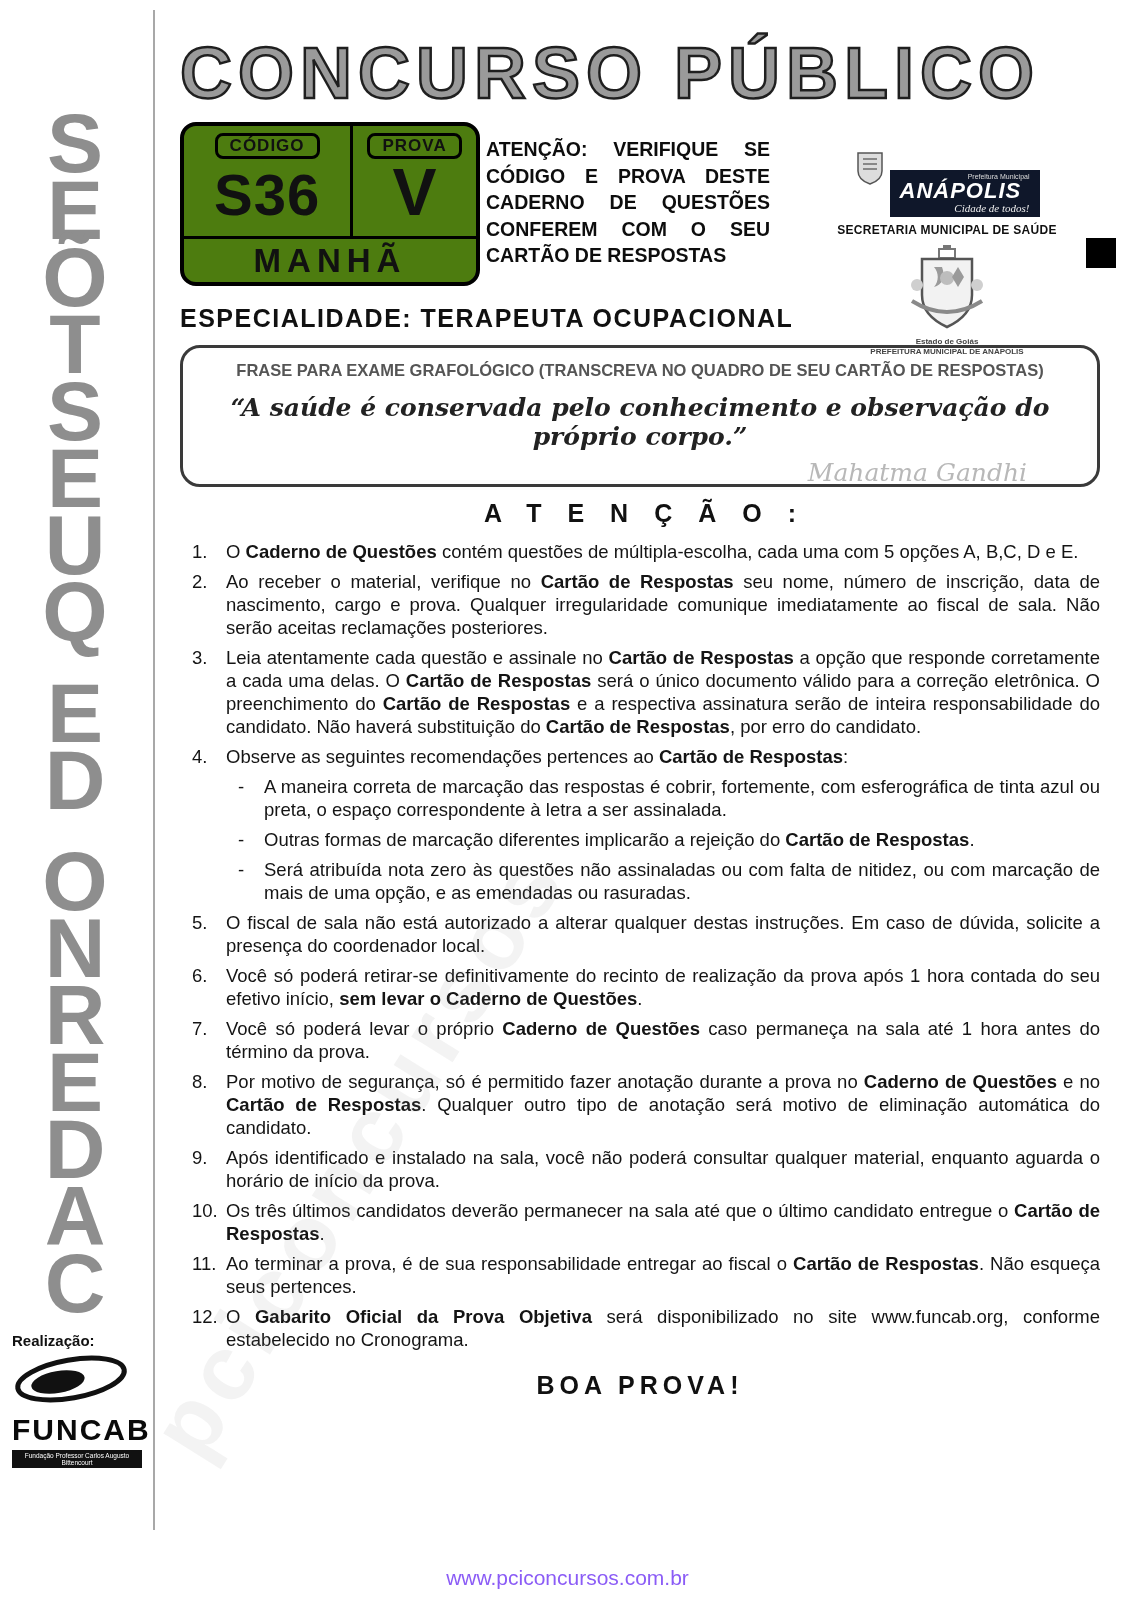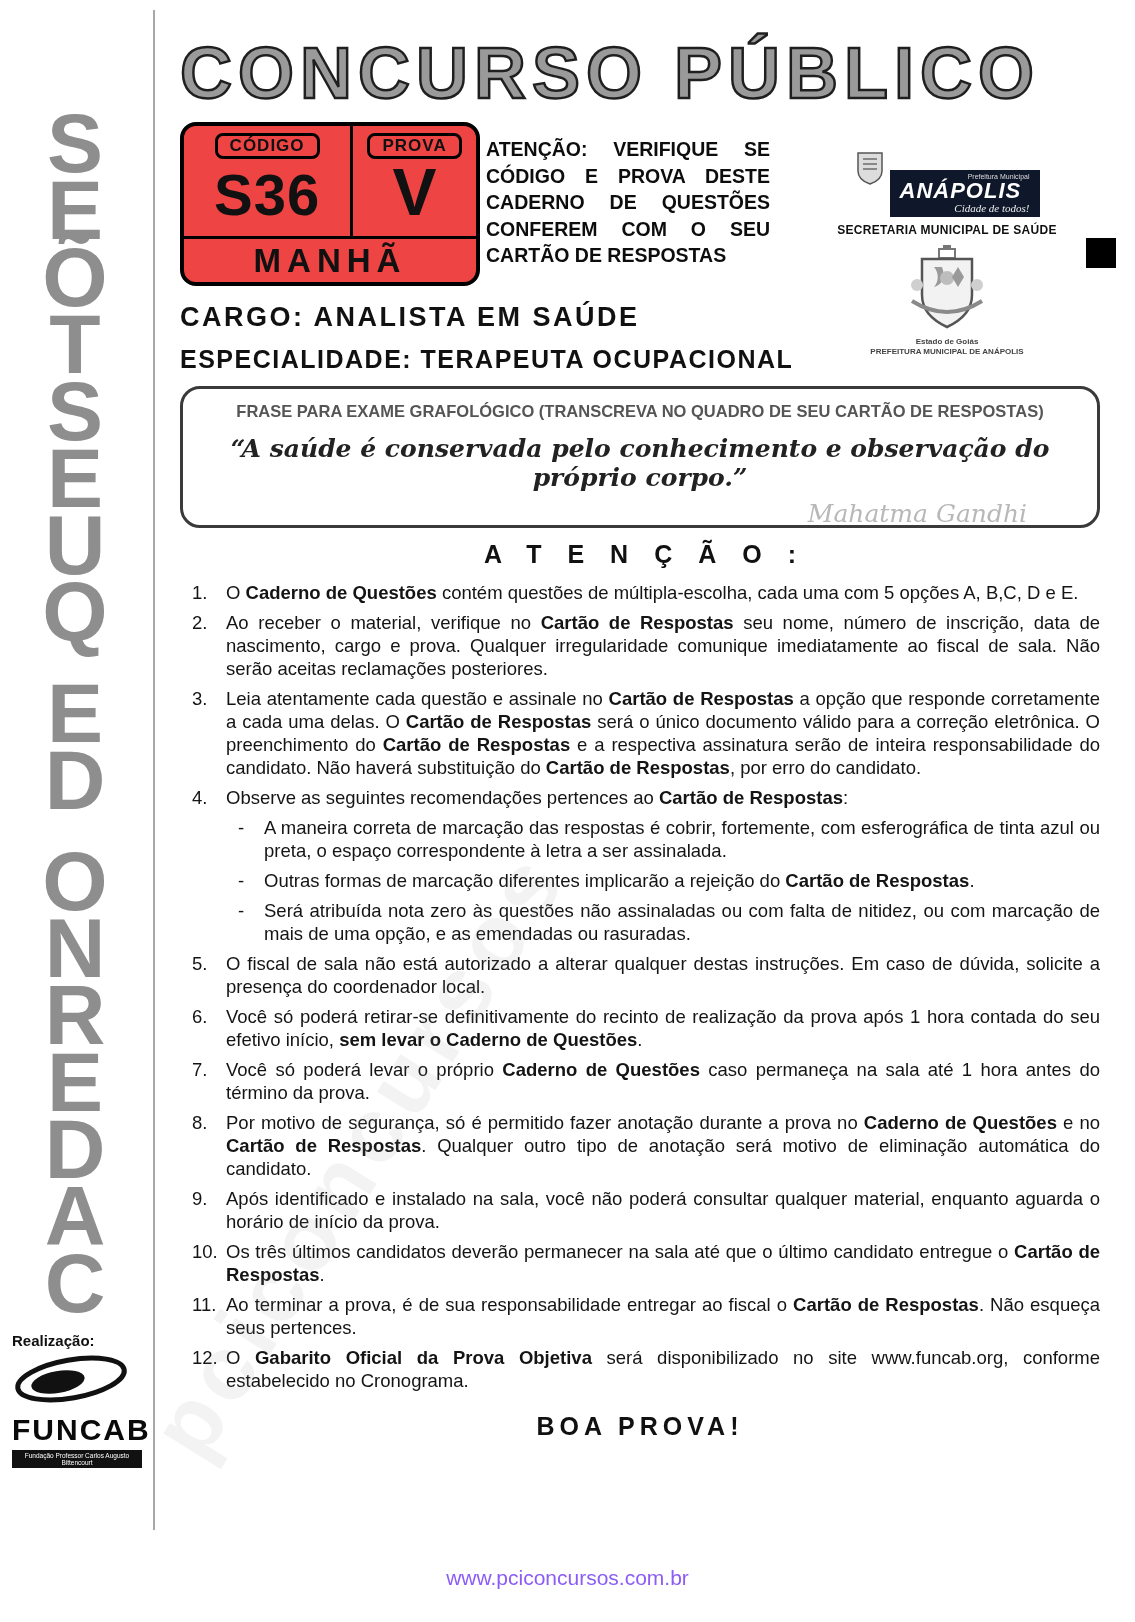--- a/index.html
+++ b/index.html
@@ -32,21 +32,21 @@
     margin-top:32px;
     font-size:72px; font-weight:bold; letter-spacing:6px; white-space:nowrap;
     color:#9a9a9a; -webkit-text-stroke:2.5px #1f1f1f;
   }
 
   .head-row { position:relative; margin-top:8px; height:170px; }
 
   .code-box {
     position:absolute; left:0; top:0; width:300px; height:164px;
     border:4px solid #000; border-radius:16px; overflow:hidden;
-    display:flex; flex-direction:column; background:#ef4444;
+    display:flex; flex-direction:column; background:#4d7c0f;
   }
   .cb-grid { flex:1; display:flex; }
   .cb-col { flex:1.15; display:flex; flex-direction:column; align-items:center; border-right:3px solid #000; }
   .cb-col.right { flex:0.85; border-right:none; }
   .cb-label-wrap { margin-top:7px; }
   .cb-label { display:inline-block; border:3px solid #000; border-radius:8px; padding:0 12px; font-weight:bold; font-size:17px; letter-spacing:1px; }
   .cb-value { font-weight:bold; }
   .cb-value.codigo { font-size:58px; line-height:72px; letter-spacing:1px; }
   .cb-value.prova  { font-size:66px; line-height:66px; }
   .cb-turno { height:46px; border-top:3px solid #000; display:flex; align-items:center; justify-content:center; font-size:33px; font-weight:bold; letter-spacing:6px; }
@@ -191,21 +191,20 @@
           </svg>
         </div>
         <div class="crest-caption">
           <div>Estado de Goiás</div>
           <div>PREFEITURA MUNICIPAL DE ANÁPOLIS</div>
         </div>
       </div>
 
     </div>
 
-    <div class="cargo">CARGO: ANALISTA EM SAÚDE</div>
     <div class="especialidade">ESPECIALIDADE: TERAPEUTA OCUPACIONAL</div>
 
     <div class="grafo-box">
       <div class="grafo-header">FRASE PARA EXAME GRAFOLÓGICO (TRANSCREVA NO QUADRO DE SEU CARTÃO DE RESPOSTAS)</div>
       <div class="grafo-quote">“A saúde é conservada pelo conhecimento e observação do próprio corpo.”</div>
       <div class="grafo-author">Mahatma Gandhi</div>
     </div>
 
     <div class="atencao-title">ATENÇÃO:</div>
 

